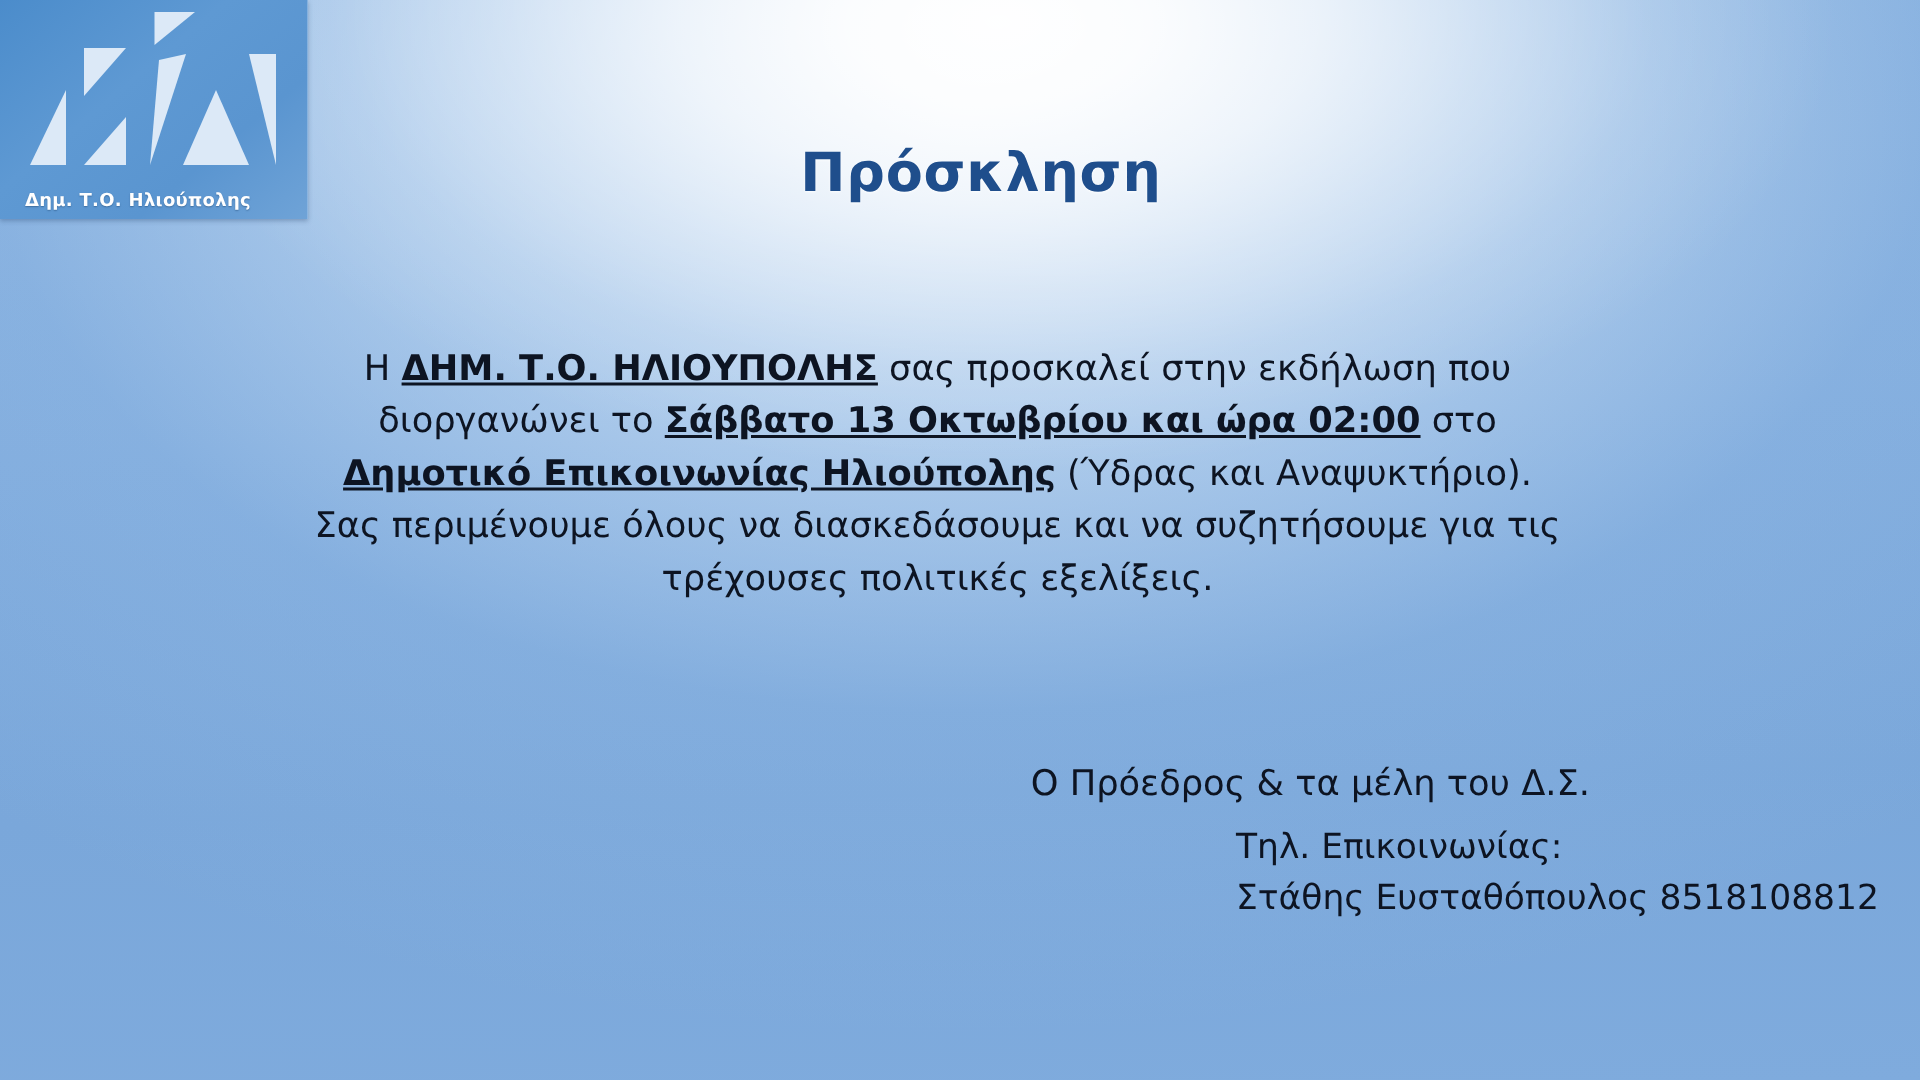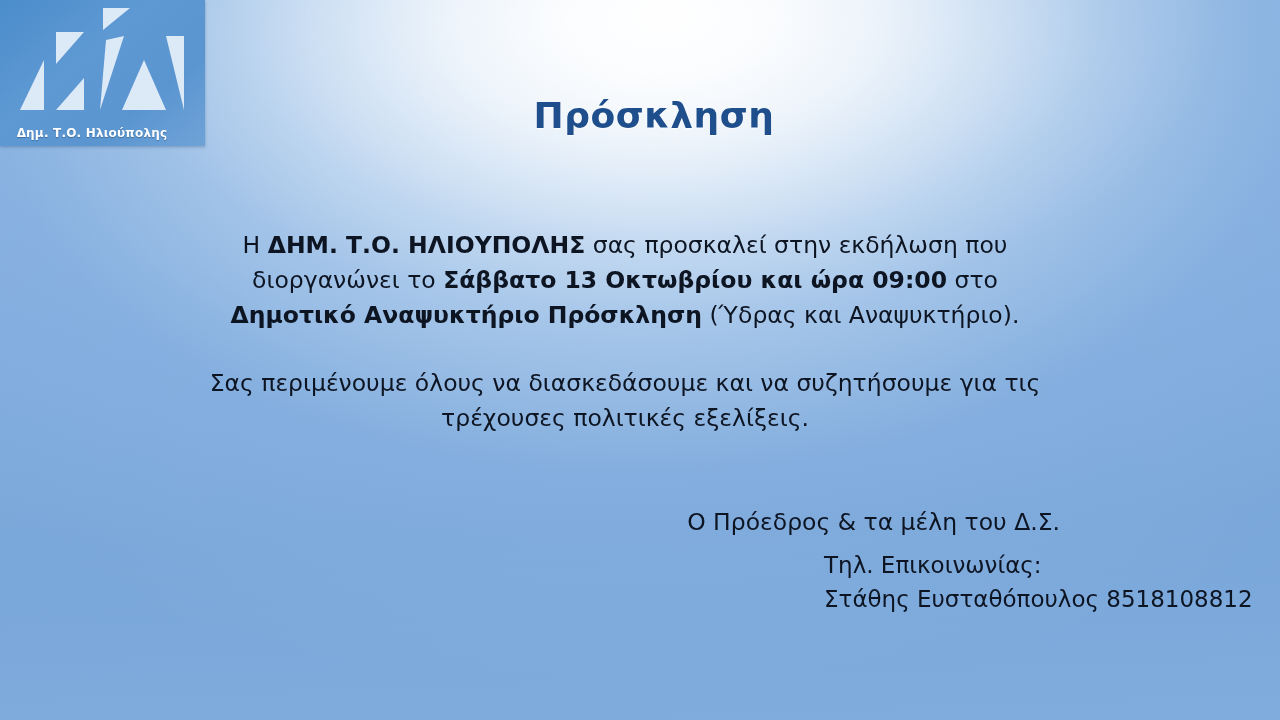--- a/index.html
+++ b/index.html
@@ -95,22 +95,22 @@
     left: 190px;
     top: 228px;
     width: 870px;
     text-align: center;
     color: #0d1422;
     font-family: "DejaVu Sans", "Liberation Sans", sans-serif;
     font-size: 23.5px;
     line-height: 35px;
   }
   .para { margin: 0; }
-  .para + .para { margin-top: 33px; }
-  .para .bold { font-weight: bold; }
+  .para + .para { }
+  .para .bold { font-weight: bold; text-decoration: underline; }
 
   
   .signature {
     position: absolute;
     left: 190px;
     top: 505px;
     width: 870px;
     text-align: right;
     color: #0d1422;
     font-family: "DejaVu Sans", "Liberation Sans", sans-serif;
@@ -157,21 +157,21 @@
           <polygon points="158,34 176,34 176,108 158,34"></polygon>
         </g>
       </svg>
     </div>
     <div class="logo-caption">Δημ. Τ.Ο. Ηλιούπολης</div>
   </div>
 
   <div class="slide-title">Πρόσκληση</div>
 
   <div class="body-block">
-    <p class="para"><span>Η </span><span class="bold">ΔΗΜ. Τ.Ο.  ΗΛΙΟΥΠΟΛΗΣ</span><span> σας προσκαλεί στην εκδήλωση που διοργανώνει  το </span><span class="bold">Σάββατο 13 Οκτωβρίου και ώρα 09:00</span><span> στο </span><span class="bold">Δημοτικό Αναψυκτήριο Πρόσκληση</span><span> (Ύδρας και Αναψυκτήριο).</span></p>
+    <p class="para"><span>Η </span><span class="bold">ΔΗΜ. Τ.Ο.  ΗΛΙΟΥΠΟΛΗΣ</span><span> σας προσκαλεί στην εκδήλωση που διοργανώνει  το </span><span class="bold">Σάββατο 13 Οκτωβρίου και ώρα 02:00</span><span> στο </span><span class="bold">Δημοτικό Επικοινωνίας Ηλιούπολης</span><span> (Ύδρας και Αναψυκτήριο).</span></p>
 
     <p class="para">Σας περιμένουμε όλους να διασκεδάσουμε και να συζητήσουμε για τις τρέχουσες πολιτικές εξελίξεις.</p>
   </div>
 
   <div class="signature">Ο Πρόεδρος &amp; τα μέλη του Δ.Σ.</div>
 
   <div class="contact">
     <span class="contact-line">Τηλ. Επικοινωνίας:</span>
     <span class="contact-line">Στάθης Ευσταθόπουλος 8518108812</span>
   </div>

